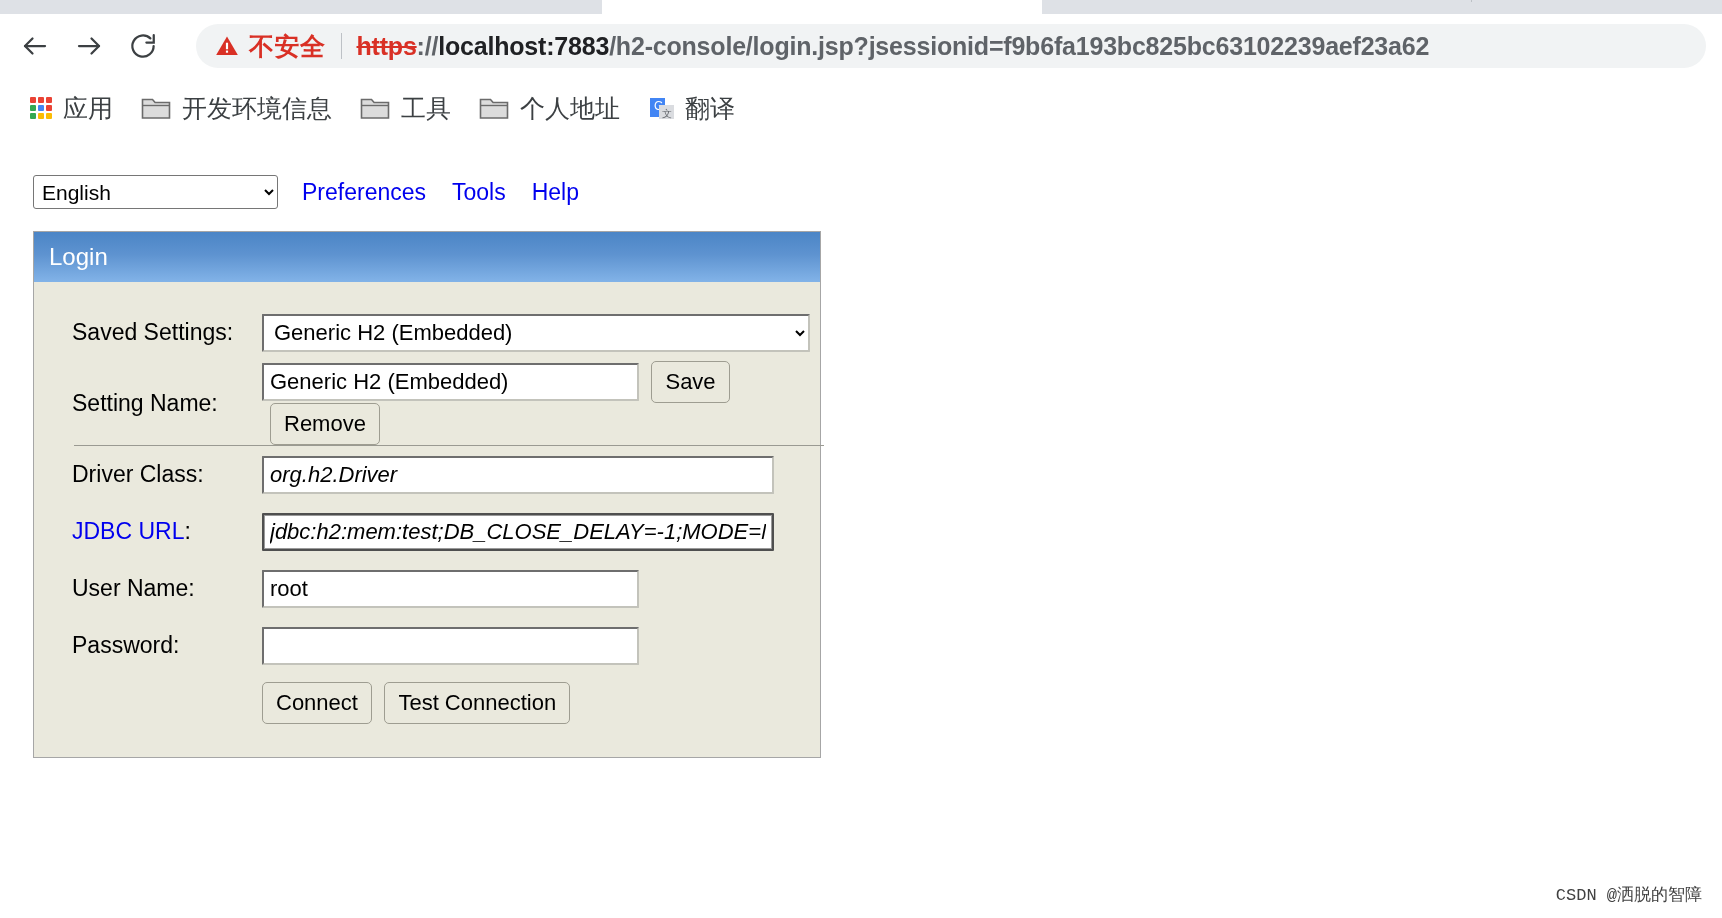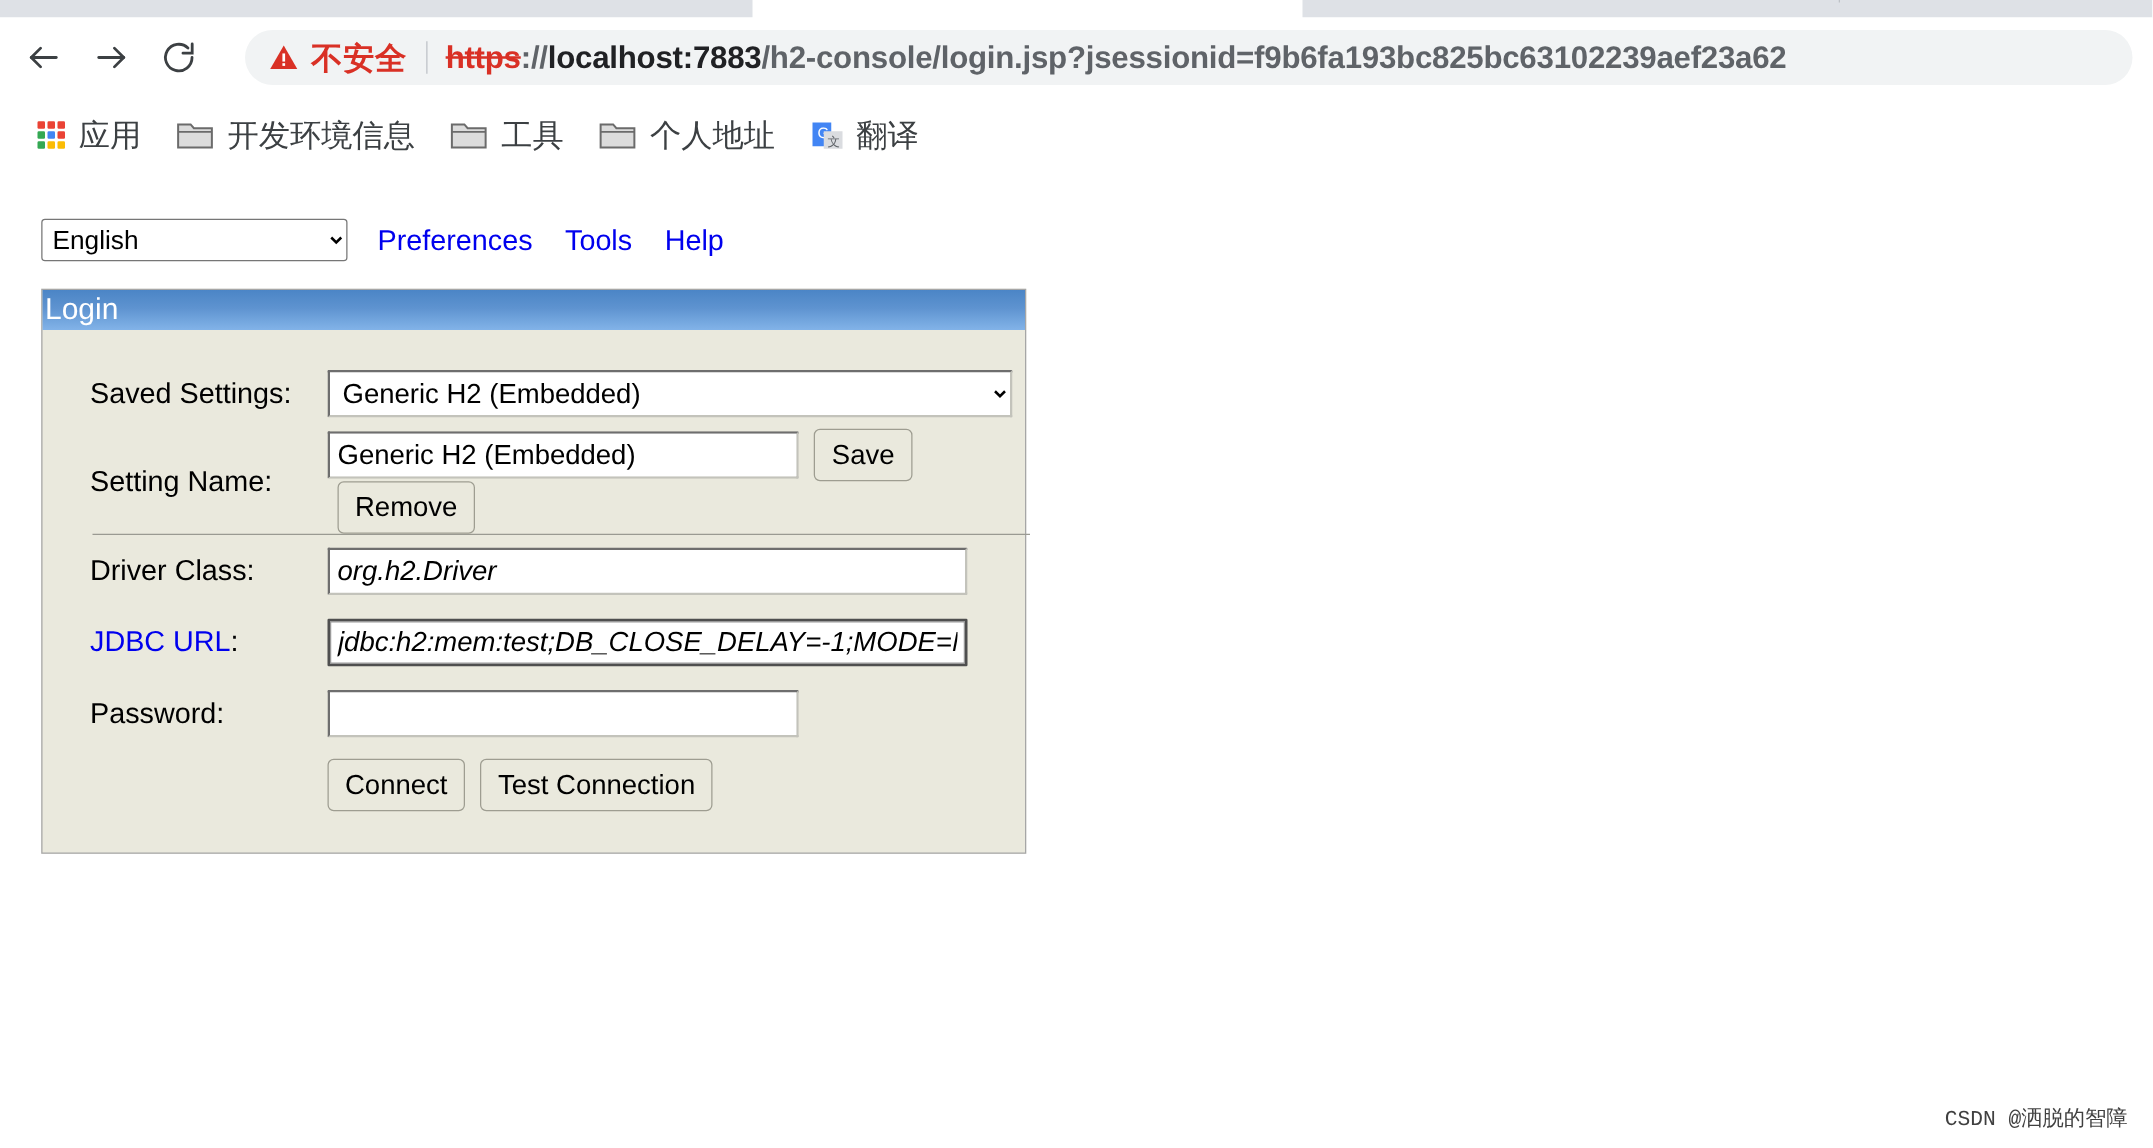--- a/index.html
+++ b/index.html
@@ -169,27 +169,27 @@
 
   .login-box {
     position: absolute;
     left: 33px; top: 97px;
     width: 788px;
     border: 1px solid #a6a6a6;
     box-sizing: border-box;
     background: #eae9dd;
   }
   .login-header {
-    height: 32px;
+    height: 50px;
     background: linear-gradient(to bottom, #4b85c6 0%, #5e93d0 45%, #82b3e8 100%);
     color: #ffffff;
     font-size: 24px;
     display: flex;
     align-items: center;
-    padding-left: 2px;
+    padding-left: 15px;
     box-sizing: border-box;
   }
   .login-body {
     padding: 22px 18px 26px 18px;
     margin-left: 20px;
   }
   table.form { border-collapse: collapse; }
   table.form td {
     padding: 0;
     vertical-align: middle;
@@ -429,20 +429,26 @@
           </td>
         </tr>
 
         <tr>
           <td class="lbl"><a href="#">JDBC URL</a><span>:</span></td>
           <td>
             <input class="txt w-long focused" type="text" value="jdbc:h2:mem:test;DB_CLOSE_DELAY=-1;MODE=MySQL" style="">
           </td>
         </tr>
 
+        <tr>
+          <td class="lbl">User Name:</td>
+          <td>
+            <input class="txt w-short" type="text" value="root" style="">
+          </td>
+        </tr>
 
         <tr>
           <td class="lbl">Password:</td>
           <td>
             <input class="txt w-short" type="password" value="" style="">
           </td>
         </tr>
 
         <tr class="btn-row">
           <td class="lbl"></td>

